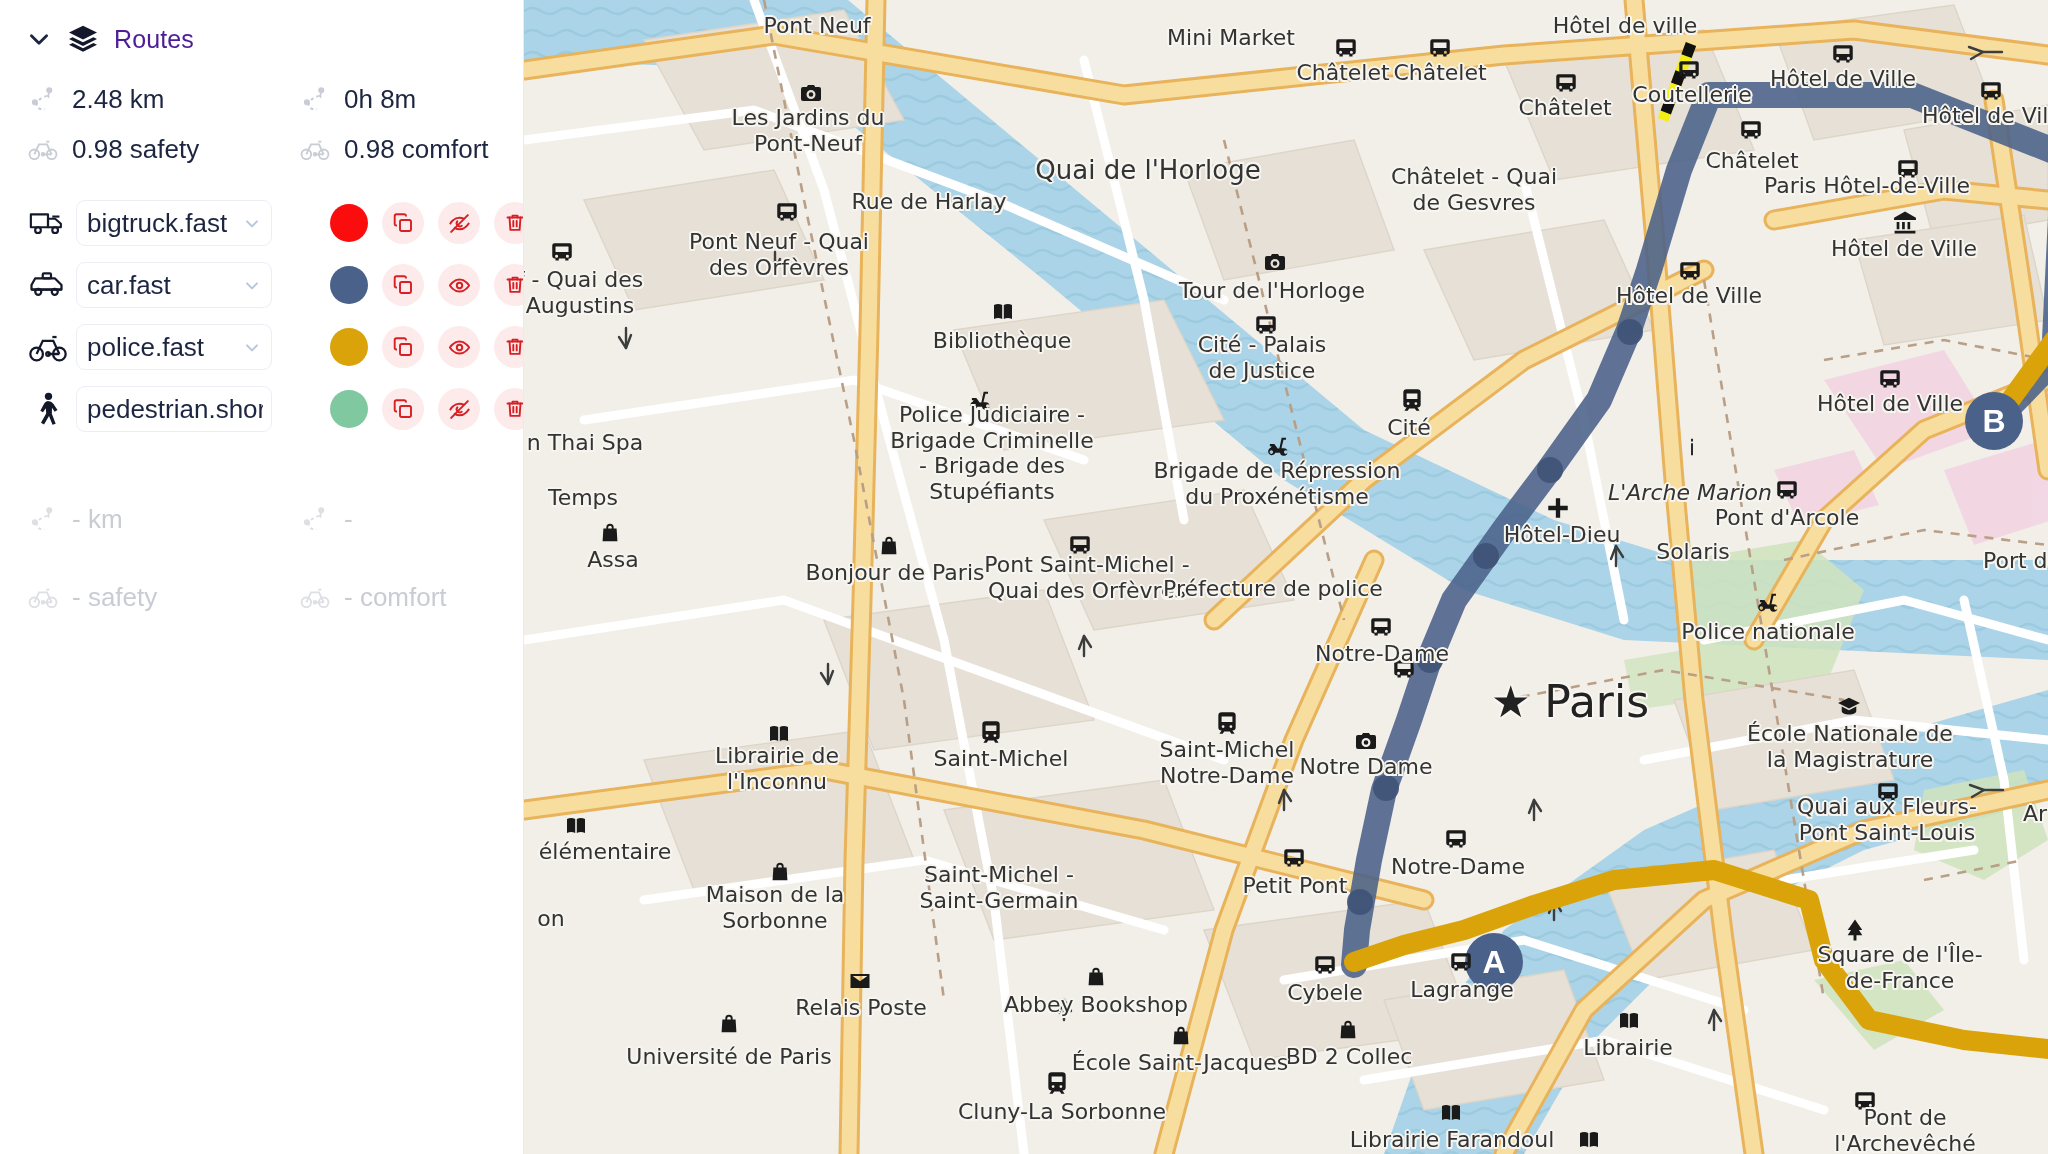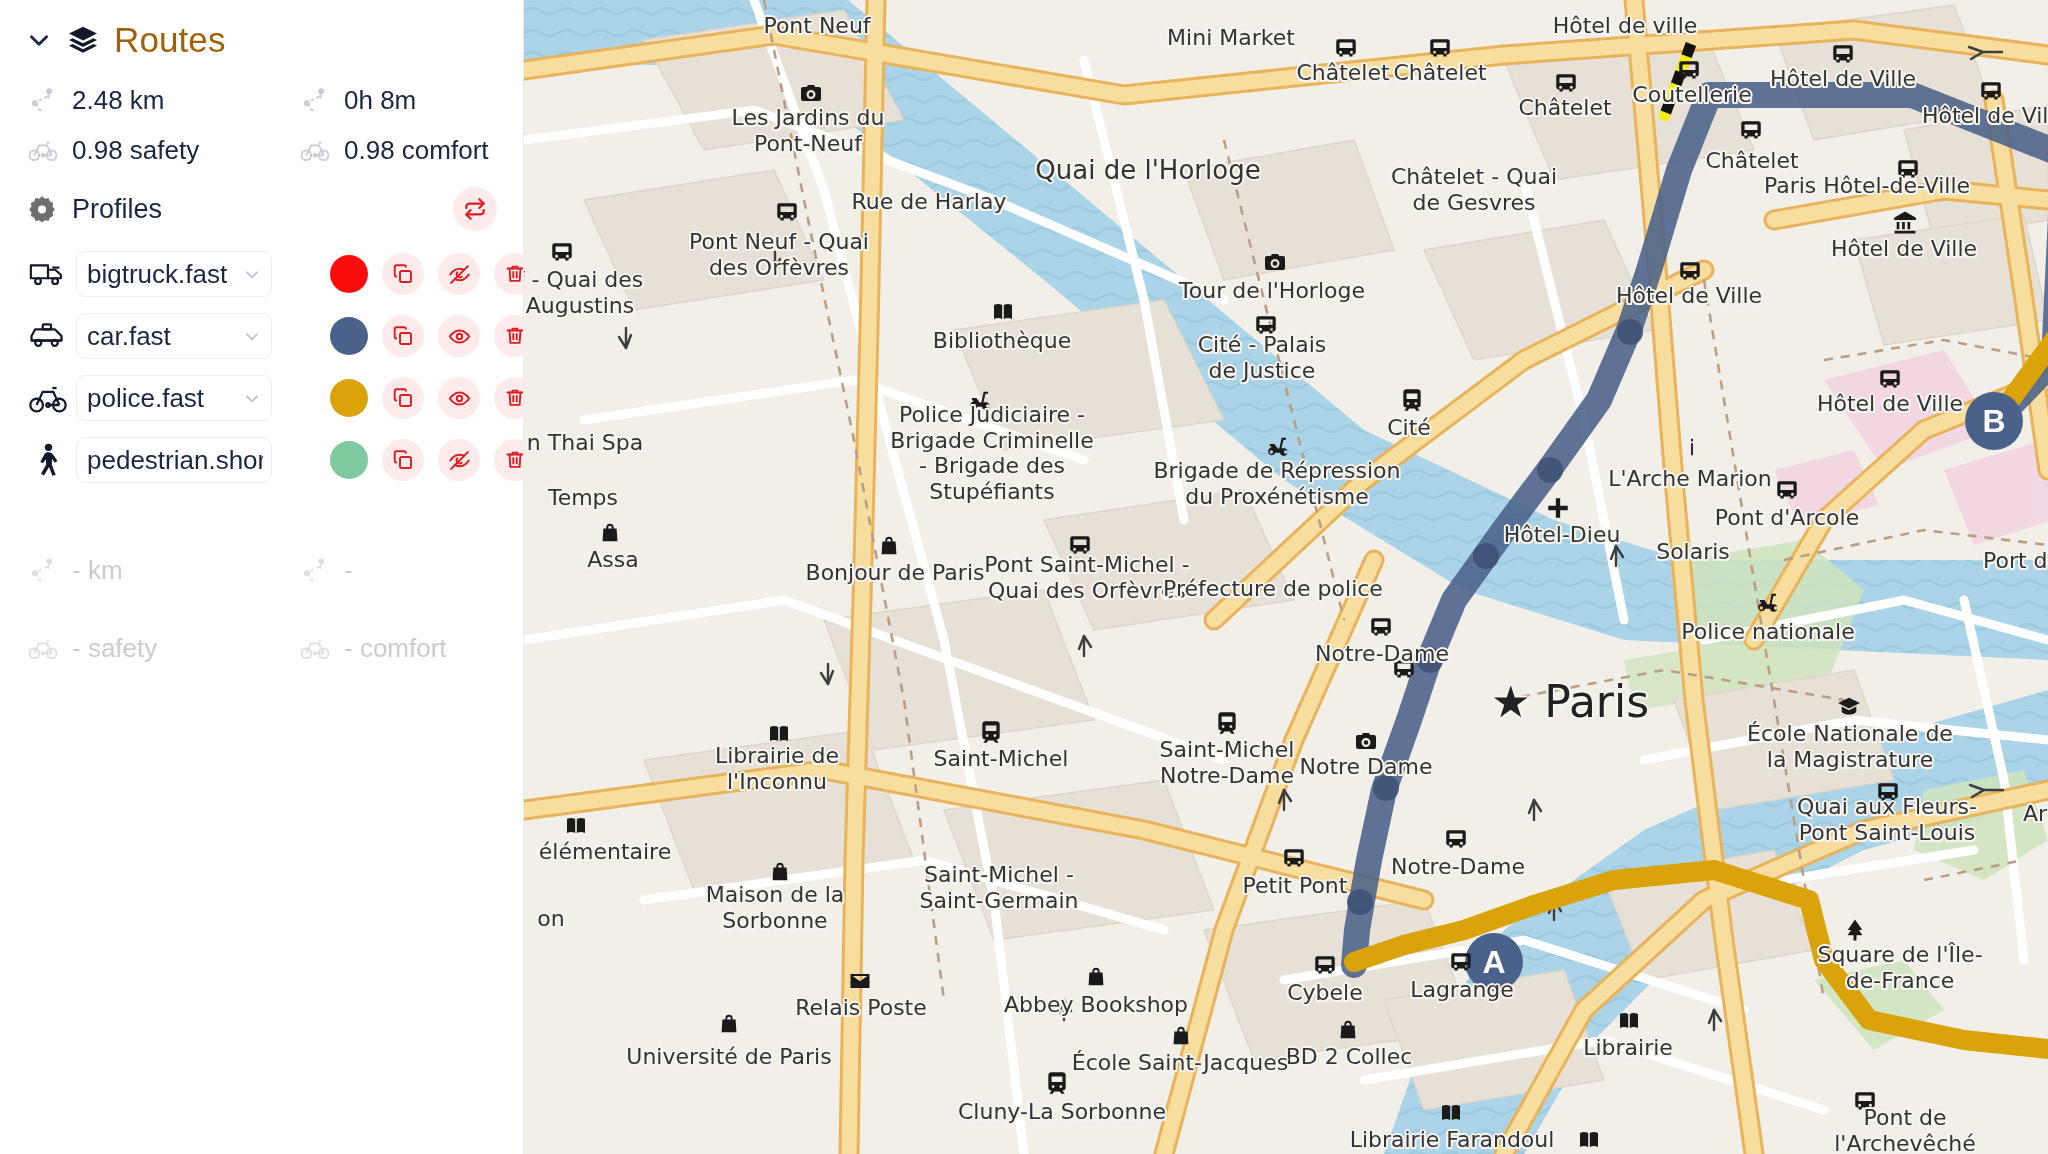--- a/index.html
+++ b/index.html
@@ -31,21 +31,21 @@
   .chev {
     width: 26px; height: 26px; flex: 0 0 26px;
     display: flex; align-items: center; justify-content: center;
     color: #16213e;
   }
   .section-icon {
     width: 34px; height: 34px; flex: 0 0 34px;
     display: flex; align-items: center; justify-content: center;
   }
   .section-title {
-    font-size: 35px; color: #a16207; font-weight: 400;
+    font-size: 25px; color: #4c1d95; font-weight: 400;
     letter-spacing: .1px; line-height: 1;
   }
 
   
   .stats {
     display: grid;
     grid-template-columns: 272px 1fr;
     row-gap: 16px;
     padding: 0 26px;
     margin-bottom: 26px;
@@ -220,37 +220,20 @@
               <circle cx="18.5" cy="16" r="3.6"></circle>
               <path d="M5.5 16 9 8.5h6L18.5 16M9 8.5h5M12 16h6.5"></path>
               <circle cx="12" cy="16" r="1"></circle>
               <path d="M14.5 6.5h2.3"></path>
             </svg>
         </span>
         <span>0.98 comfort</span>
       </div>
     </div>
 
-    <div class="sub-head">
-      <span class="gear">
-        <svg width="30" height="30" viewBox="0 0 24 24" fill="#6e6e6e">
-            <path d="M12 1.8l2.3 1.9 2.9-.6 1.1 2.8 2.7 1.2-.6 2.9 1.9 2.3-1.9 2.3.6 2.9-2.7 1.2-1.1 2.8-2.9-.6L12 22.8l-2.3-1.9-2.9.6-1.1-2.8-2.7-1.2.6-2.9L1.7 12.3l1.9-2.3-.6-2.9 2.7-1.2 1.1-2.8 2.9.6z"></path>
-            <circle cx="12" cy="12.3" r="3.2" fill="#ffffff"></circle>
-          </svg>
-      </span>
-      <span class="sub-title">Profiles</span>
-      <button class="round-btn">
-        <svg width="26" height="26" viewBox="0 0 24 24" fill="none" stroke="#d81f24" stroke-width="2" stroke-linecap="round" stroke-linejoin="round">
-            <polyline points="16 3 20 7 16 11"></polyline>
-            <path d="M20 7H7a3 3 0 0 0-3 3v1"></path>
-            <polyline points="8 21 4 17 8 13"></polyline>
-            <path d="M4 17h13a3 3 0 0 0 3-3v-1"></path>
-          </svg>
-      </button>
-    </div>
 
     <div class="profiles">
 
       <div class="prow">
         <span class="vicon">
           <svg width="40" height="40" viewBox="0 0 28 24" fill="none" stroke="#14182b" stroke-width="1.5" stroke-linejoin="round">
               <path d="M2 6h12v9H2z"></path>
               <path d="M14 9h5l4 3.5V15h-9z"></path>
               <circle cx="7" cy="17" r="2"></circle>
               <circle cx="19" cy="17" r="2"></circle>
@@ -916,21 +899,21 @@
         <div class="maplabel sz-m" style="left: 478px; top: 341px;">Bibliothèque</div>
         <div class="maplabel sz-m" style="left: 738px; top: 358px;">Cité - Palais
 de Justice</div>
         <div class="maplabel sz-m" style="left: 1165px; top: 296px;">Hôtel de Ville</div>
         <div class="maplabel sz-m" style="left: 885px; top: 428px;">Cité</div>
         <div class="maplabel sz-m" style="left: 468px; top: 453px;">Police Judiciaire -
 Brigade Criminelle
 - Brigade des
 Stupéfiants</div>
         <div class="maplabel sz-m" style="left: 1366px; top: 404px;">Hôtel de Ville</div>
-        <div class="maplabel sz-m" style="left: 1166px; top: 479px;">L'Arche Marion</div>
+        <div class="maplabel sz-m" style="left: 1166px; top: 493px; font-style: italic;">L'Arche Marion</div>
         <div class="maplabel sz-m" style="left: 753px; top: 484px;">Brigade de Répression
 du Proxénétisme</div>
         <div class="maplabel sz-m" style="left: 61px; top: 443px;">n Thai Spa</div>
         <div class="maplabel sz-m" style="left: 1263px; top: 518px;">Pont d'Arcole</div>
         <div class="maplabel sz-m" style="left: 1038px; top: 535px;">Hôtel-Dieu</div>
         <div class="maplabel sz-m" style="left: 1169px; top: 552px;">Solaris</div>
         <div class="maplabel sz-m" style="left: 1498px; top: 561px;">Port de</div>
         <div class="maplabel sz-m" style="left: 59px; top: 498px;">Temps</div>
         <div class="maplabel sz-m" style="left: 89px; top: 560px;">Assa</div>
         <div class="maplabel sz-m" style="left: 371px; top: 573px;">Bonjour de Paris</div>

